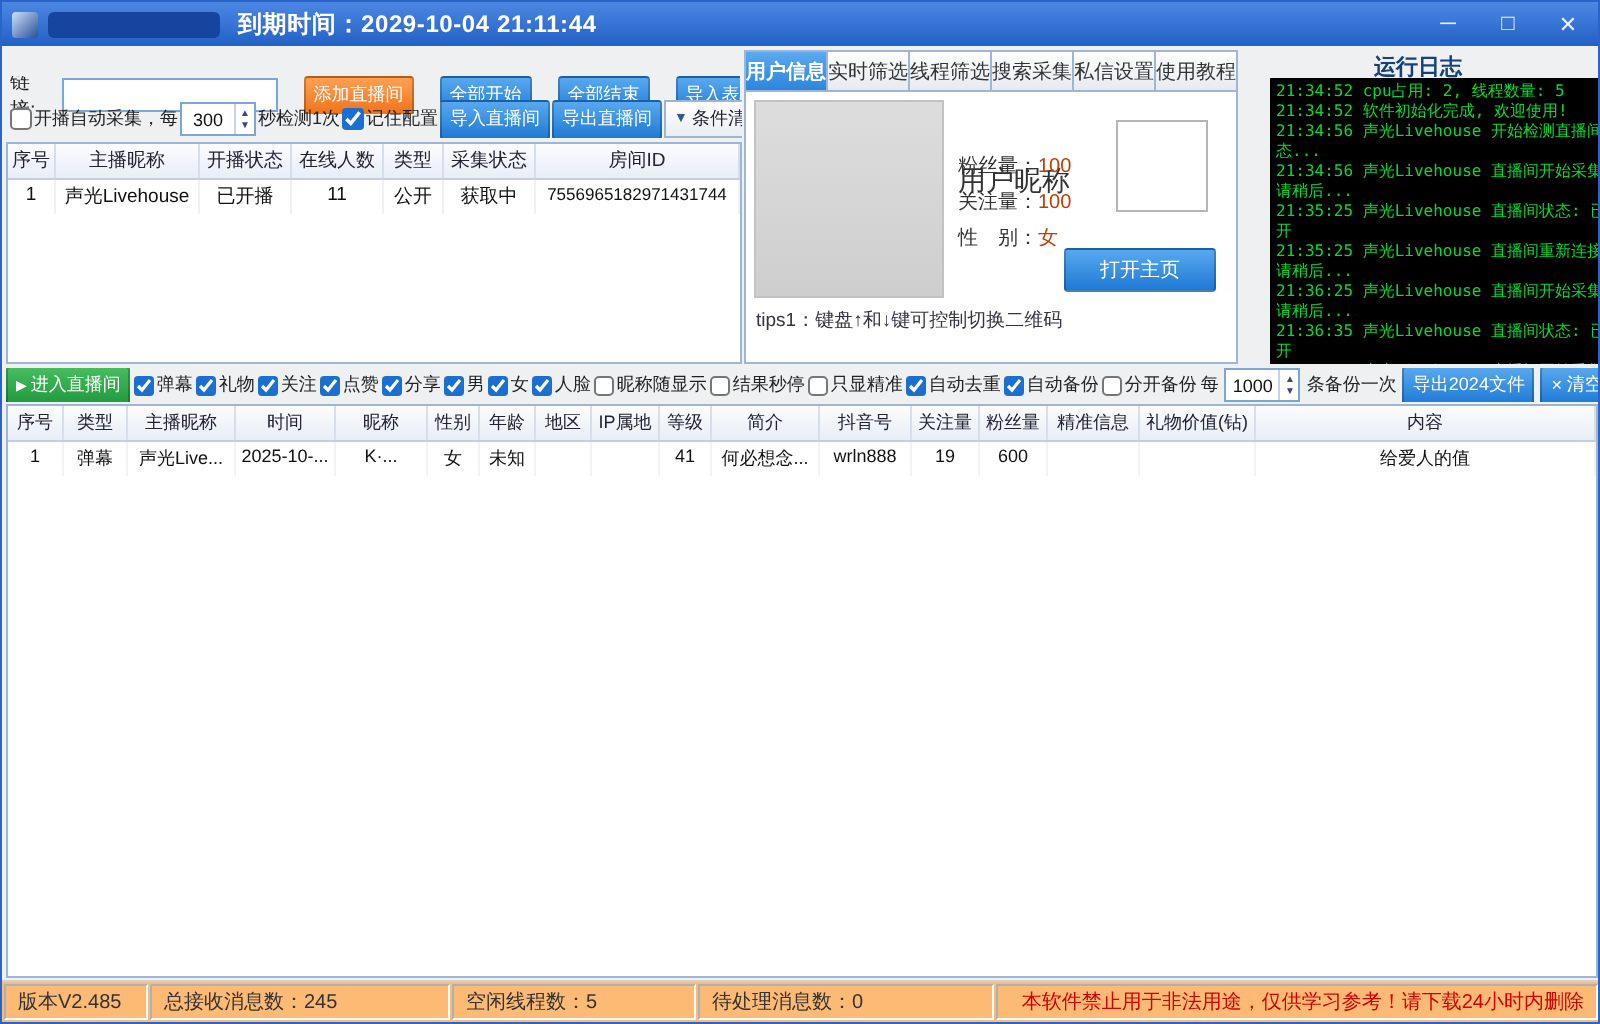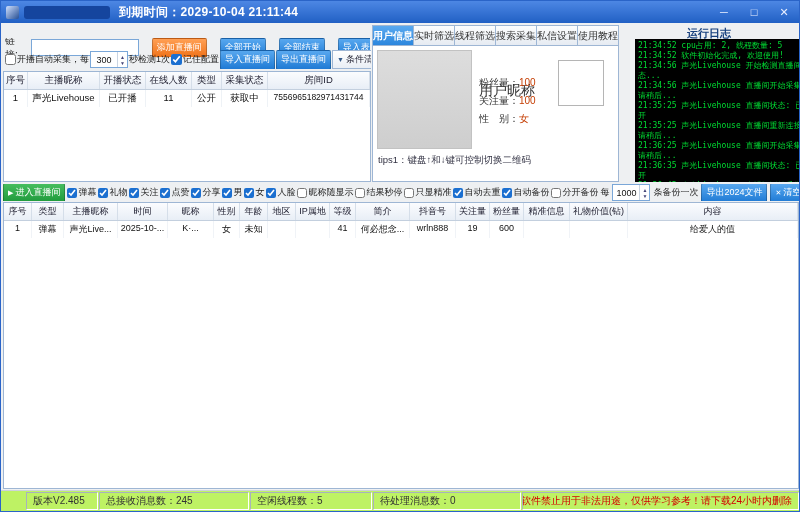--- a/index.html
+++ b/index.html
@@ -74,21 +74,21 @@
 
   
   .main-table{position:absolute;left:2px;top:201px;width:796px;height:287px;background:#fff;border:1px solid #9eb6d4;box-sizing:border-box;display:flex;flex-direction:column;font-size:9px;}
   .mt-grid{display:grid;grid-template-columns:28px 32px 54px 50px 46px 26px 28px 28px 34px 26px 54px 46px 34px 34px 46px 58px 1fr;}
   .mt-head{background:linear-gradient(#fbfcfe,#e8eef6);border-bottom:1px solid #c3cfde;}
   .mt-head>div{padding:2px 0;text-align:center;border-right:1px solid #d5dee9;color:#223;white-space:nowrap;overflow:hidden;}
   .mt-row>div{padding:2px 0;text-align:center;border-right:1px solid #f0f3f7;color:#111;white-space:nowrap;overflow:hidden;}
   .mt-body{flex:1;background:#fff;}
 
   
-  .statusbar{position:absolute;left:0;right:0;bottom:0;height:21px;background:#bef264;border-top:1px solid #cdd3da;display:flex;align-items:stretch;font-size:10px;color:#333;box-sizing:border-box;padding-left:24px;}
+  .statusbar{position:absolute;left:0;right:0;bottom:0;height:21px;background:#fdba74;border-top:1px solid #cdd3da;display:flex;align-items:stretch;font-size:10px;color:#333;box-sizing:border-box;}
   .seg{display:flex;align-items:center;padding:0 6px;margin:1px 0 1px 1px;border:1px solid;border-color:#a8b2bd #ffffff #ffffff #a8b2bd;white-space:nowrap;overflow:hidden;box-sizing:border-box;}
   .seg.warn{flex:1;color:#d20000;justify-content:flex-end;}
 </style>
 </head>
 <body>
 
 <div class="window">
 
   <div class="titlebar">
     <div class="app-icon"></div>
@@ -174,20 +174,21 @@
     <div class="u-line" style="top:30px;">
       <span>粉丝量：</span><span class="val">100</span>
     </div>
     <div class="u-line" style="top:48px;">
       <span>关注量：</span><span class="val">100</span>
     </div>
     <div class="u-line" style="top:66px;">
       <span>性　别：</span><span class="val">女</span>
     </div>
     <div class="qr"></div>
+    <div class="btn blue open-home">打开主页</div>
     <div class="tips" style="top:108px;">tips1：键盘↑和↓键可控制切换二维码</div>
   </div>
 
   <div class="console">
     <div>21:34:52 cpu占用: 2, 线程数量: 5</div>
     <div>21:34:52 软件初始化完成, 欢迎使用!</div>
     <div>21:34:56 声光Livehouse 开始检测直播间状态...</div>
     <div>21:34:56 声光Livehouse 直播间开始采集, 请稍后...</div>
     <div>21:35:25 声光Livehouse 直播间状态: 已断开</div>
     <div>21:35:25 声光Livehouse 直播间重新连接, 请稍后...</div>

